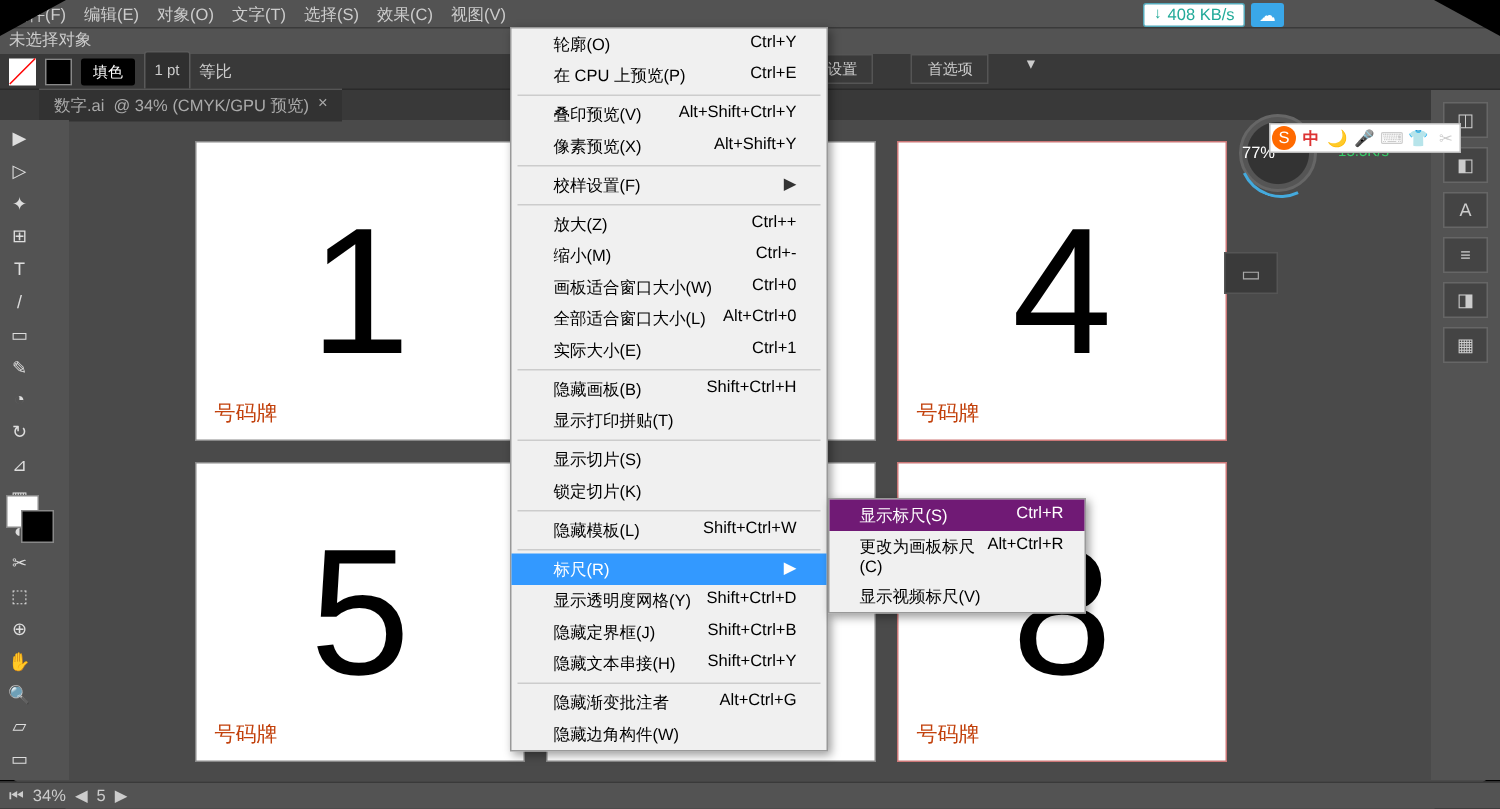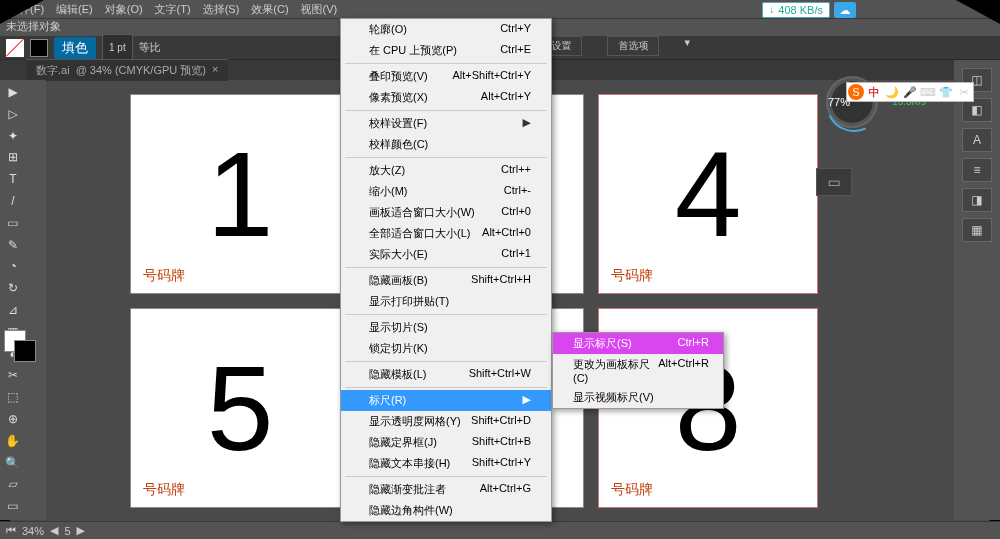--- a/index.html
+++ b/index.html
@@ -3,21 +3,21 @@
 <meta charset="utf-8">
 <style>
 *{margin:0;padding:0;box-sizing:border-box;font-family:"Microsoft YaHei",sans-serif;font-size:11px}
 body{background:#4a4a4a;width:1000px;height:539px;overflow:hidden;position:relative;color:#ccc}
 .menubar{height:18px;background:#535353;display:flex;align-items:center;padding:0 4px;gap:4px}
 .menubar span{padding:2px 4px;cursor:pointer}
 .topstrip{height:18px;background:#535353;display:flex;padding:0 6px;gap:8px;border-top:1px solid #3a3a3a}
 .topstrip .sel{color:#ccc}
 .controlbar{height:24px;background:#393939;display:flex;align-items:center;gap:6px;padding:0 6px;border-bottom:1px solid #2a2a2a}
 .controlbar .pill{background:#2f2f2f;border:1px solid #5a5a5a;padding:7px 6px;border-radius:2px;font-size:10px}
-.controlbar .btn{background:#0369a1;color:#fff;padding:2px 8px;border-radius:2px;font-size:13px}
+.controlbar .btn{background:#000000;color:#fff;padding:2px 8px;border-radius:2px;font-size:10px}
 .tabbar{height:20px;background:#393939;display:flex;align-items:center;padding-left:26px}
 .tab{background:#323232;padding:3px 10px;border-top:1px solid #555;font-size:10px;color:#aaa;display:flex;gap:6px}
 .leftbar{position:absolute;left:0;top:80px;width:46px;height:440px;background:#535353;display:flex;flex-wrap:wrap;padding:2px;gap:0}
 .leftbar .tool{width:22px;height:20px;display:flex;align-items:center;justify-content:center;font-size:12px;color:#ddd}
 .leftswatch{position:absolute;left:4px;top:330px;width:38px}
 .swatchbox{width:22px;height:22px;border:1px solid #888;background:#fff;position:relative}
 .swatchbox2{width:22px;height:22px;border:1px solid #888;background:#000;position:absolute;top:10px;left:10px}
 .canvas{position:absolute;left:50px;top:82px;right:46px;bottom:22px;background:#4a4a4a;overflow:hidden}
 .artboards{position:absolute;left:80px;top:12px;display:grid;grid-template-columns:repeat(3,220px);gap:14px}
 .artboard{width:220px;height:200px;background:#fff;border:1px solid #888;position:relative;display:flex;flex-direction:column;align-items:center;justify-content:center}
@@ -27,21 +27,21 @@
 .rightbar{position:absolute;right:0;top:60px;width:46px;height:460px;background:#535353;display:flex;flex-direction:column;align-items:center;padding-top:8px;gap:6px}
 .rightbar .ricon{width:30px;height:24px;background:#444;border:1px solid #666;display:flex;align-items:center;justify-content:center;font-size:12px}
 .ctxmenu{position:absolute;top:18px;left:340px;width:212px;background:#f0f0f0;border:1px solid #999;box-shadow:2px 2px 6px rgba(0,0,0,.4);color:#000;z-index:100}
 .ctxmenu .mi{display:flex;justify-content:space-between;padding:3px 20px 3px 28px;font-size:11px}
 .ctxmenu .mi.hl{background:#3399ff;color:#fff}
 .ctxmenu .sep{height:1px;background:#ccc;margin:2px 4px}
 .ctxmenu .mi .arrow{color:#333}
 .ctxmenu .mi.hl .arrow{color:#fff}
 .submenu{position:absolute;top:332px;left:552px;width:172px;background:#f0f0f0;border:1px solid #999;box-shadow:2px 2px 6px rgba(0,0,0,.4);color:#000;z-index:101}
 .submenu .mi{display:flex;justify-content:space-between;padding:3px 14px 3px 20px;font-size:11px}
-.submenu .mi.hl{background:#d946ef;color:#fff}
+.submenu .mi.hl{background:#701a75;color:#fff}
 .statusbar{position:absolute;bottom:0;left:0;right:0;height:18px;background:#535353;display:flex;align-items:center;gap:6px;padding:0 6px;font-size:10px;border-top:1px solid #3a3a3a}
 .netbadge{position:absolute;top:2px;right:170px;background:#fff;border:1px solid #5ab;padding:1px 6px;font-size:10px;color:#2a9;display:flex;gap:4px;border-radius:2px}
 .cloudbadge{position:absolute;top:2px;right:144px;width:22px;height:16px;background:#3aa7e8;border-radius:2px;display:flex;align-items:center;justify-content:center;color:#fff;font-size:11px}
 .docbtns{position:absolute;top:36px;right:310px;display:flex;gap:25px}
 .docbtn{background:#3a3a3a;border:1px solid #555;padding:2px 10px;font-size:10px;color:#ccc}
 .ime{position:absolute;top:82px;right:26px;display:flex;gap:2px;background:#fff;border:1px solid #bbb;padding:1px}
 .ime span{width:16px;height:16px;display:flex;align-items:center;justify-content:center;font-size:11px}
 .gauge{position:absolute;top:76px;right:122px;width:52px;height:52px;border-radius:50%;background:radial-gradient(circle,#333 60%,#555 62%);display:flex;align-items:center;color:#fff;font-size:13px;border:2px solid #666}
 .gauge::after{content:"";position:absolute;top:-2px;left:-2px;width:52px;height:52px;border-radius:50%;border:2px solid transparent;border-top-color:#4ad;transform:rotate(200deg)}
 .speed{position:absolute;top:96px;right:74px;color:#3c6;font-size:10px}
@@ -187,30 +187,26 @@
       <span>在 CPU 上预览(P)</span>
       <span>Ctrl+E</span>
     </div>
     <div class="sep"></div>
     <div class="mi">
       <span>叠印预览(V)</span>
       <span>Alt+Shift+Ctrl+Y</span>
     </div>
     <div class="mi">
       <span>像素预览(X)</span>
-      <span>Alt+Ctrl+Y</span>
+      <span>Alt+Shift+Y</span>
     </div>
     <div class="sep"></div>
     <div class="mi">
       <span>校样设置(F)</span>
       <span class="arrow">▶</span>
-    </div>
-    <div class="mi">
-      <span>校样颜色(C)</span>
-      <span></span>
     </div>
     <div class="sep"></div>
     <div class="mi">
       <span>放大(Z)</span>
       <span>Ctrl++</span>
     </div>
     <div class="mi">
       <span>缩小(M)</span>
       <span>Ctrl+-</span>
     </div>

